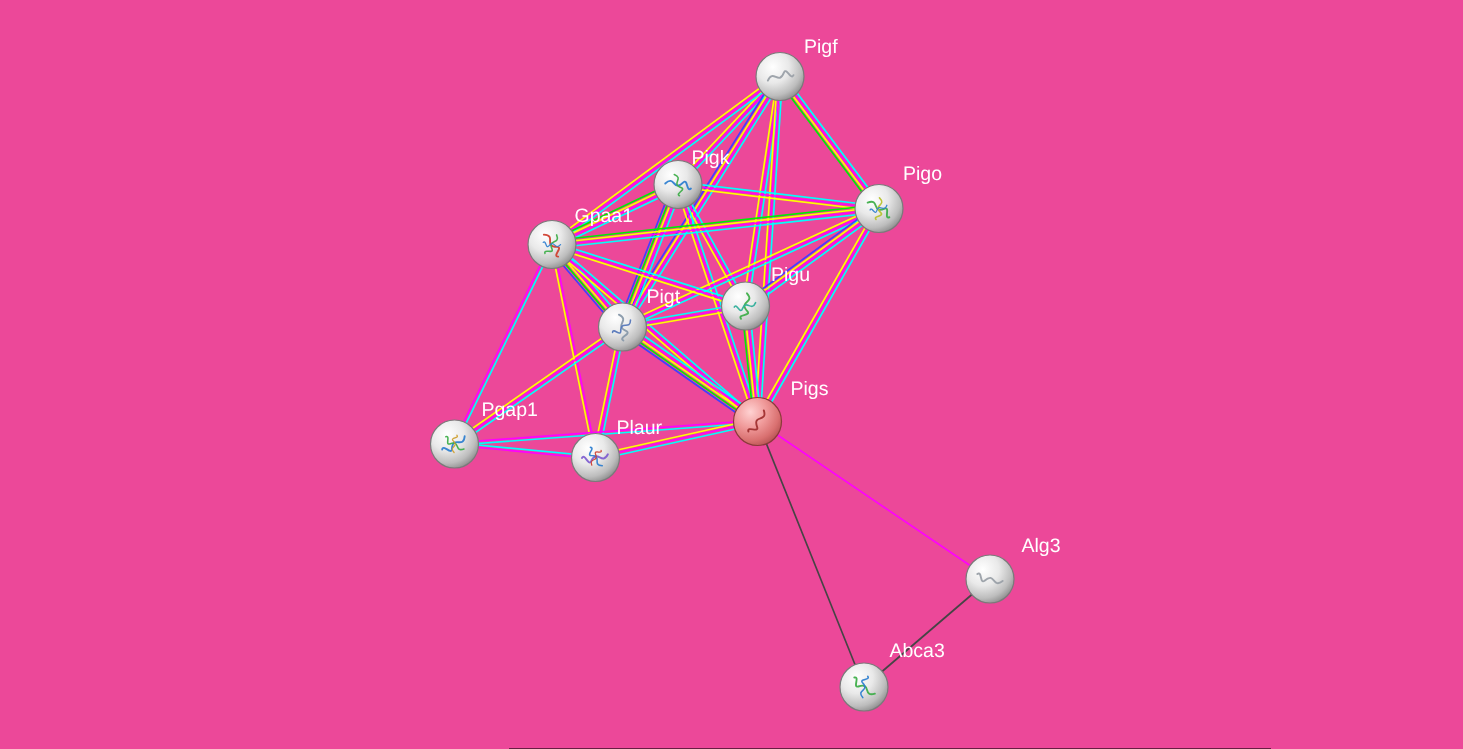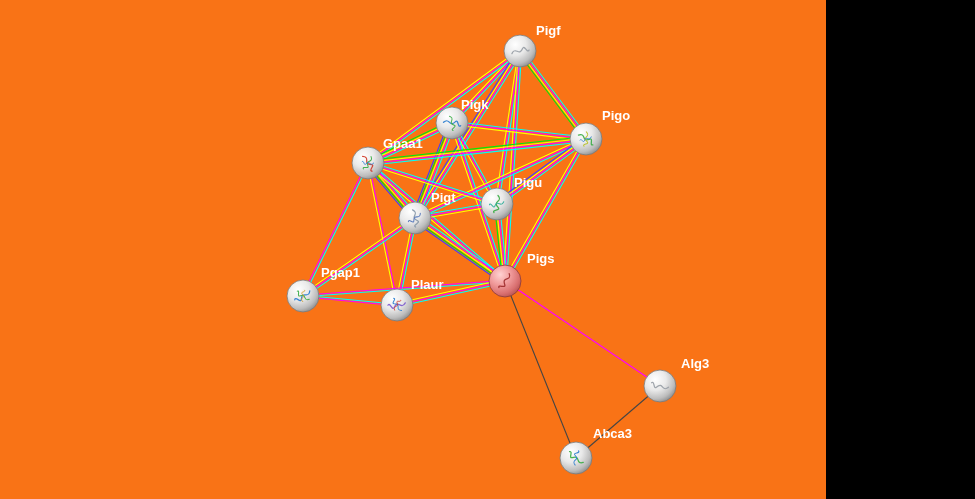--- a/index.html
+++ b/index.html
@@ -2,25 +2,24 @@
 <html><head>
 <meta charset="utf-8">
 <style>
   html, body {
     margin: 0;
     padding: 0;
     background: #000000;
   }
   .stage {
     position: relative;
-    width: 826px;
+    width: 975px;
     height: 499px;
-    background: #f97316;
+    background: #ec4899;
     overflow: hidden;
-    font-weight: bold;
   }
   svg {
     display: block;
   }
   text.node-label {
     font-family: "Liberation Sans", "DejaVu Sans", sans-serif;
     font-size: 13px;
     fill: #ffffff;
   }
   .edge-line {

